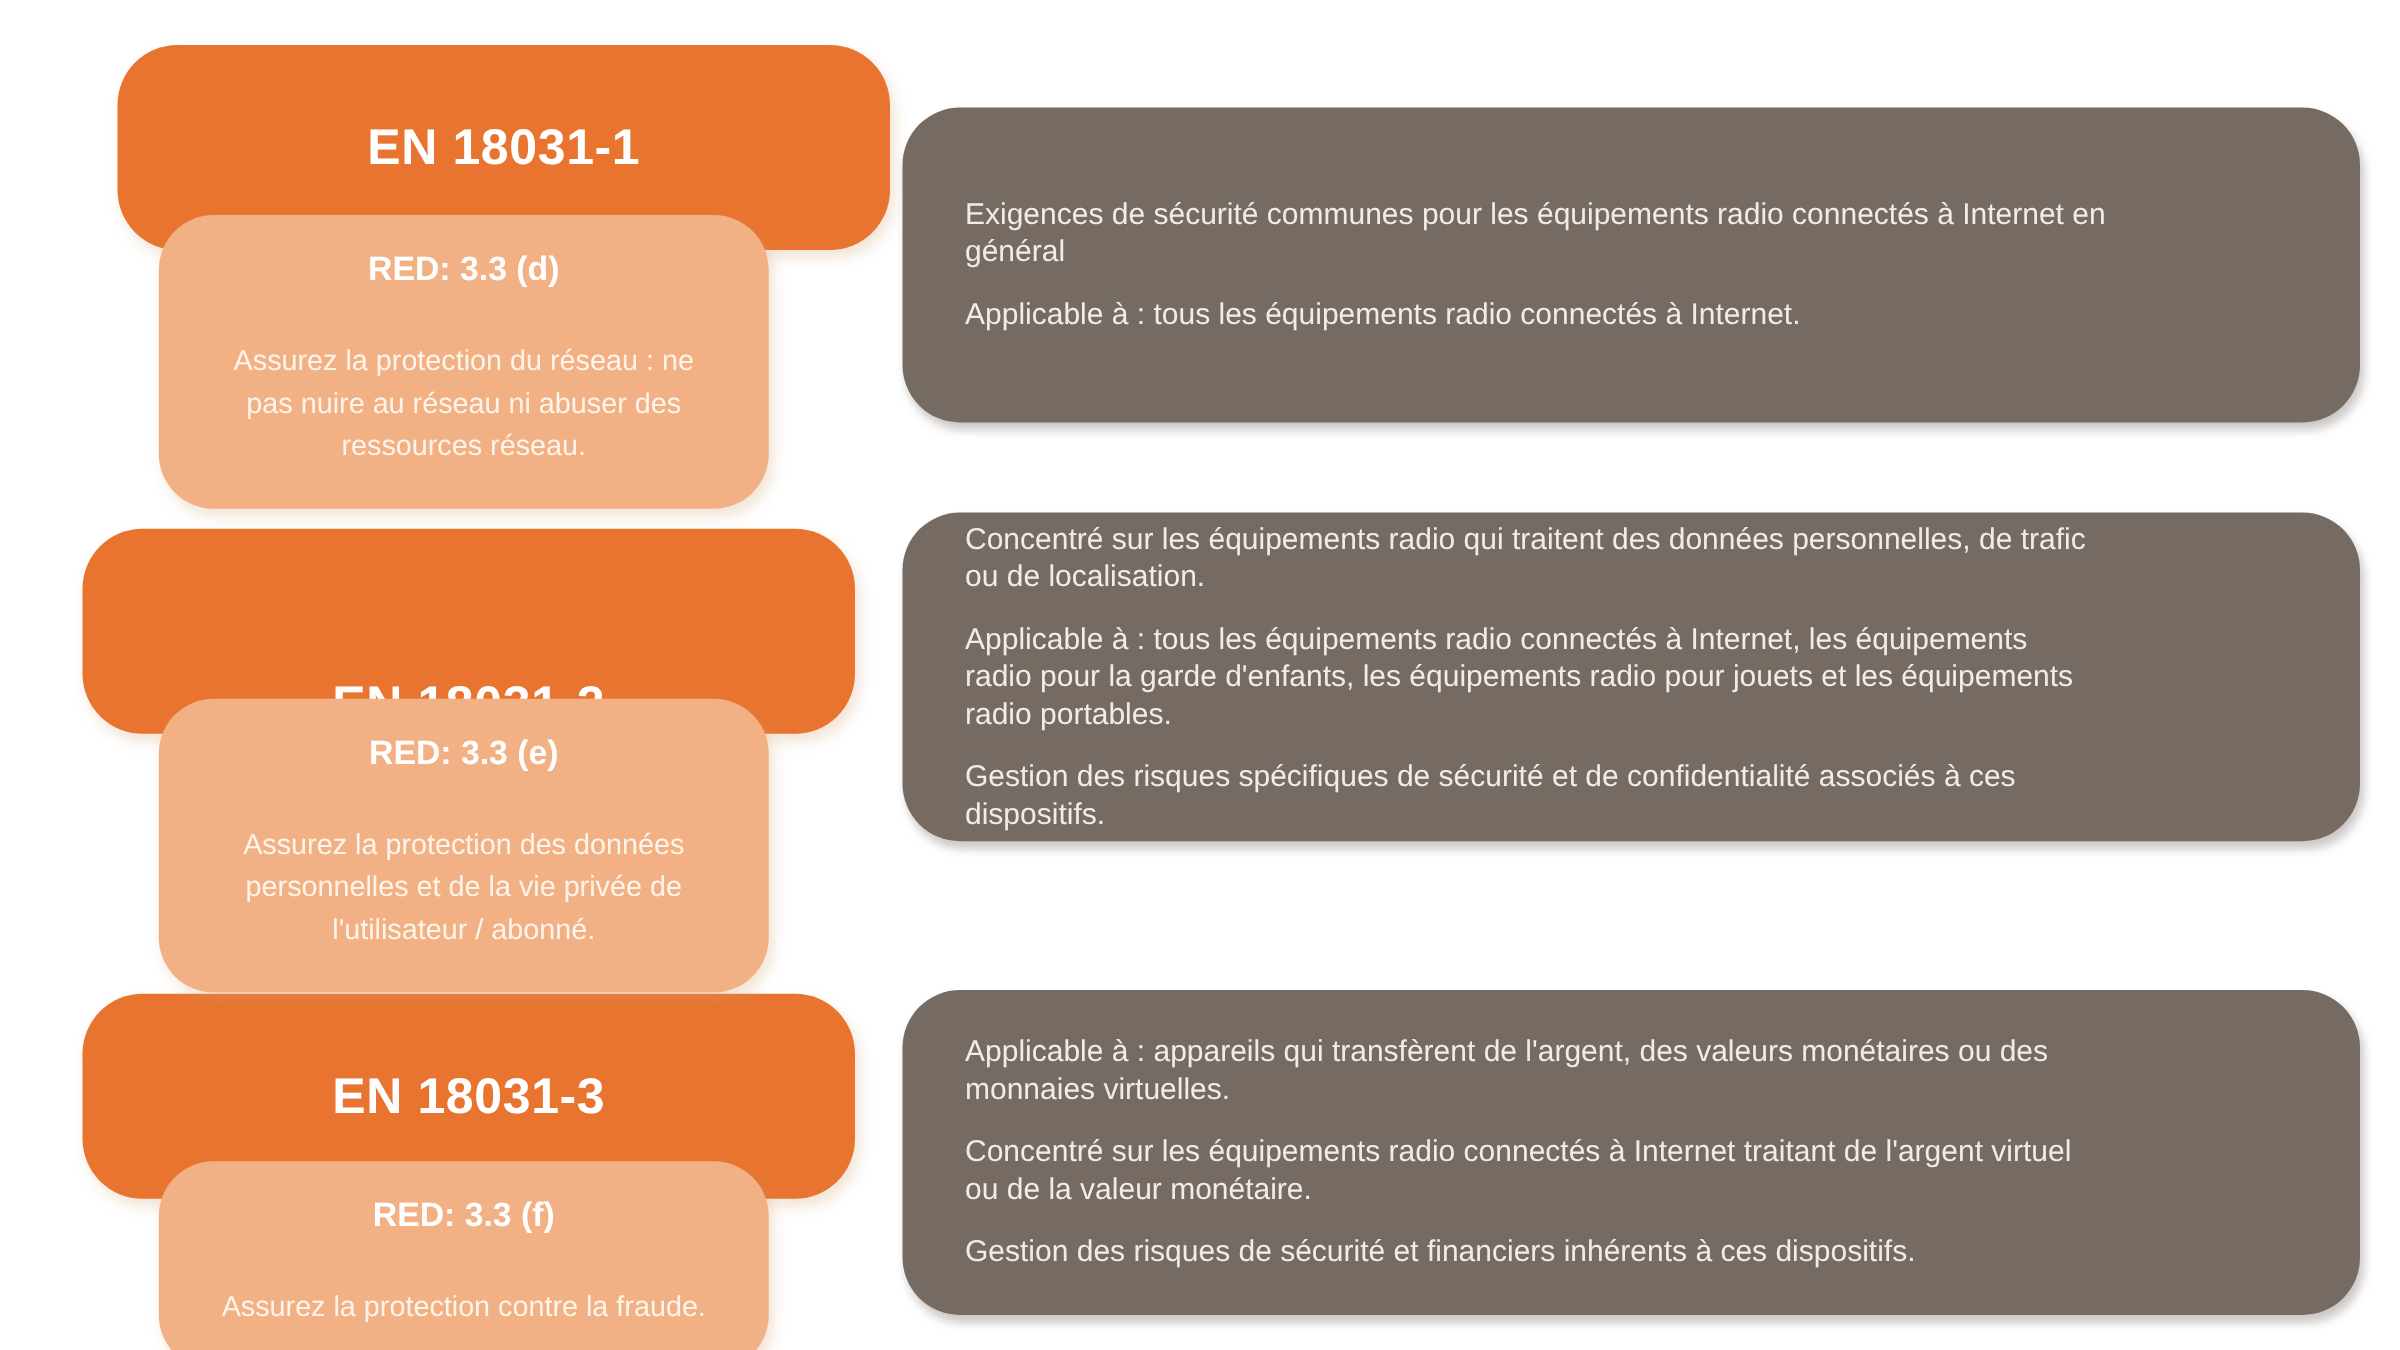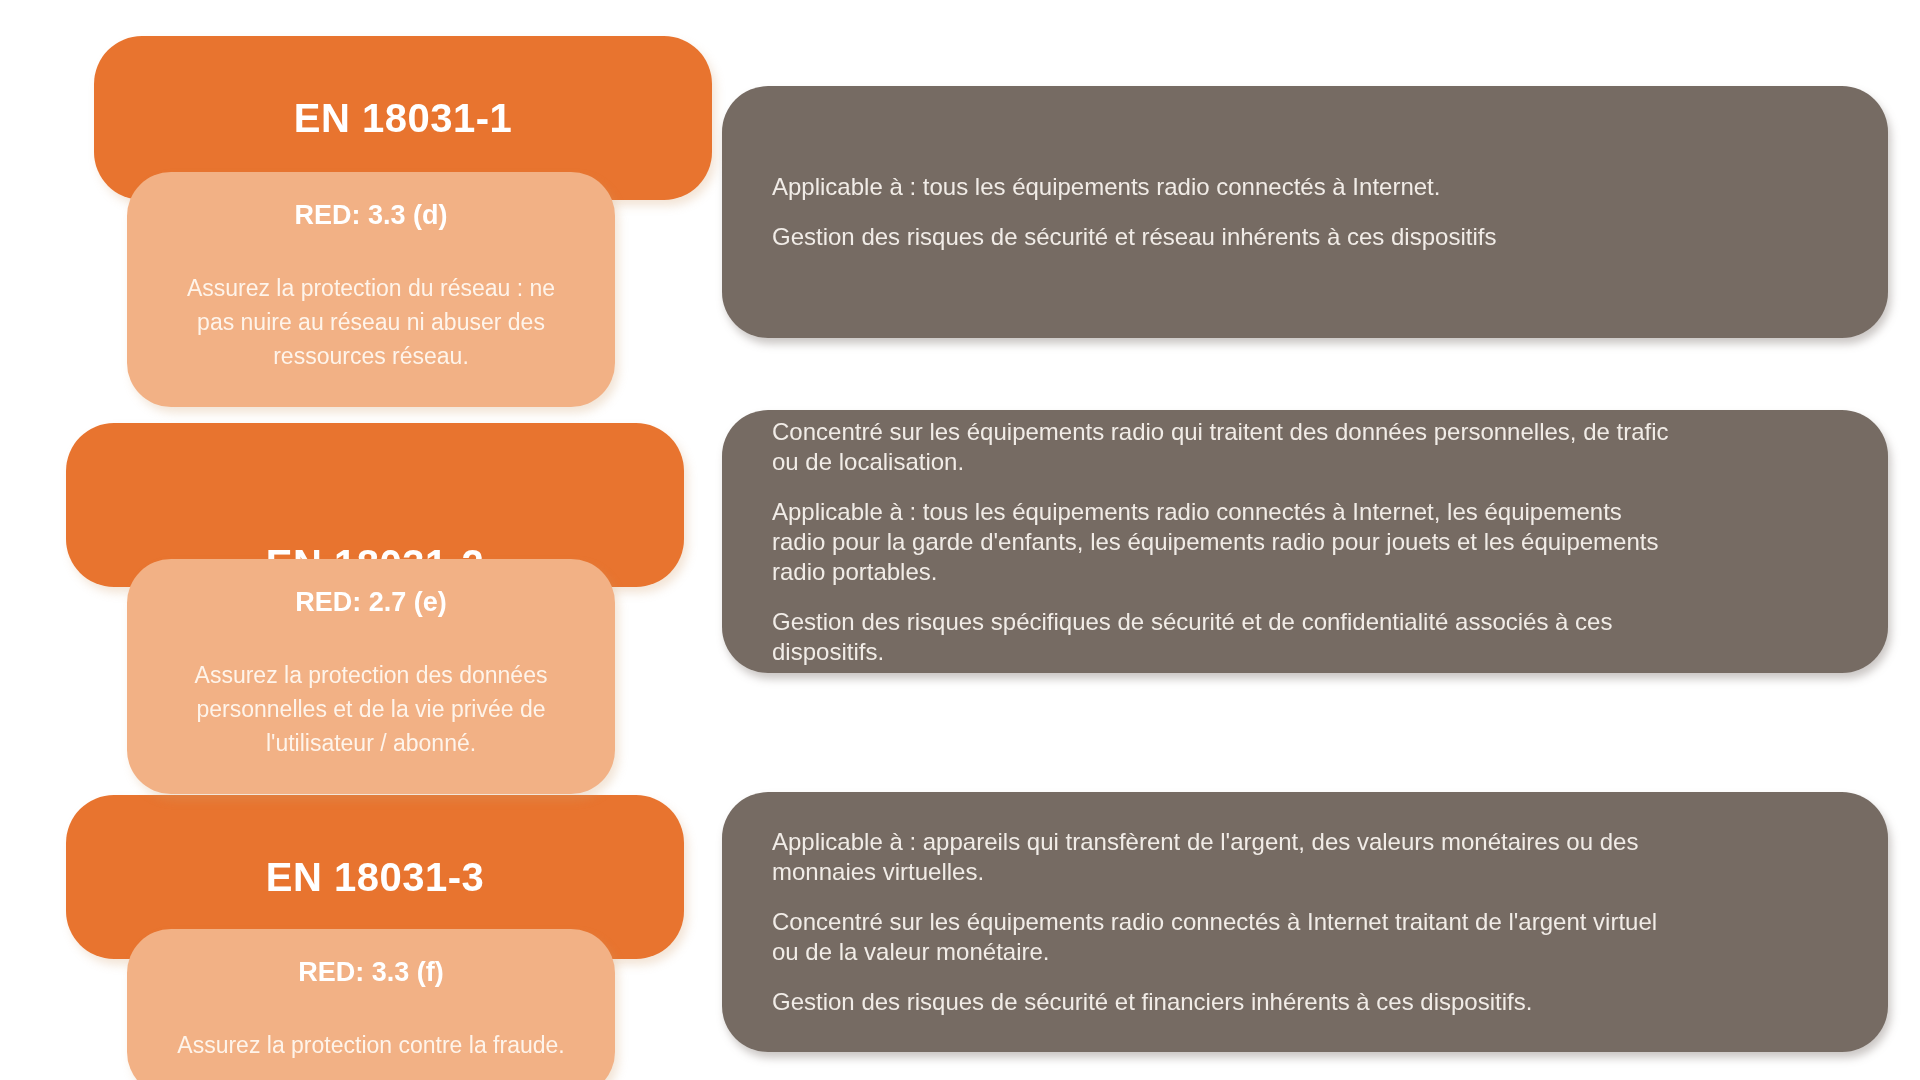--- a/index.html
+++ b/index.html
@@ -102,31 +102,32 @@
     <div class="orange-box">
       <span class="standard-title">EN 18031-1</span>
     </div>
     <div class="light-box">
       <div class="red-label">RED: 3.3 (d)</div>
       <div class="red-desc">Assurez la protection du réseau : ne
 pas nuire au réseau ni abuser des
 ressources réseau.</div>
     </div>
     <div class="brown-box">
+      <p>Exigences de sécurité communes pour les équipements radio connectés à Internet en
+général</p>
       <p>Applicable à : tous les équipements radio connectés à Internet.</p>
-      <p>Gestion des risques de sécurité et réseau inhérents à ces dispositifs</p>
     </div>
   </div>
 
   <div class="row2">
     <div class="orange-box">
       <span class="standard-title">EN 18031-2</span>
     </div>
     <div class="light-box">
-      <div class="red-label">RED: 2.7 (e)</div>
+      <div class="red-label">RED: 3.3 (e)</div>
       <div class="red-desc">Assurez la protection des données
 personnelles et de la vie privée de
 l'utilisateur / abonné.</div>
     </div>
     <div class="brown-box">
       <p>Concentré sur les équipements radio qui traitent des données personnelles, de trafic
 ou de localisation.</p>
       <p>Applicable à : tous les équipements radio connectés à Internet, les équipements
 radio pour la garde d'enfants, les équipements radio pour jouets et les équipements
 radio portables.</p>

